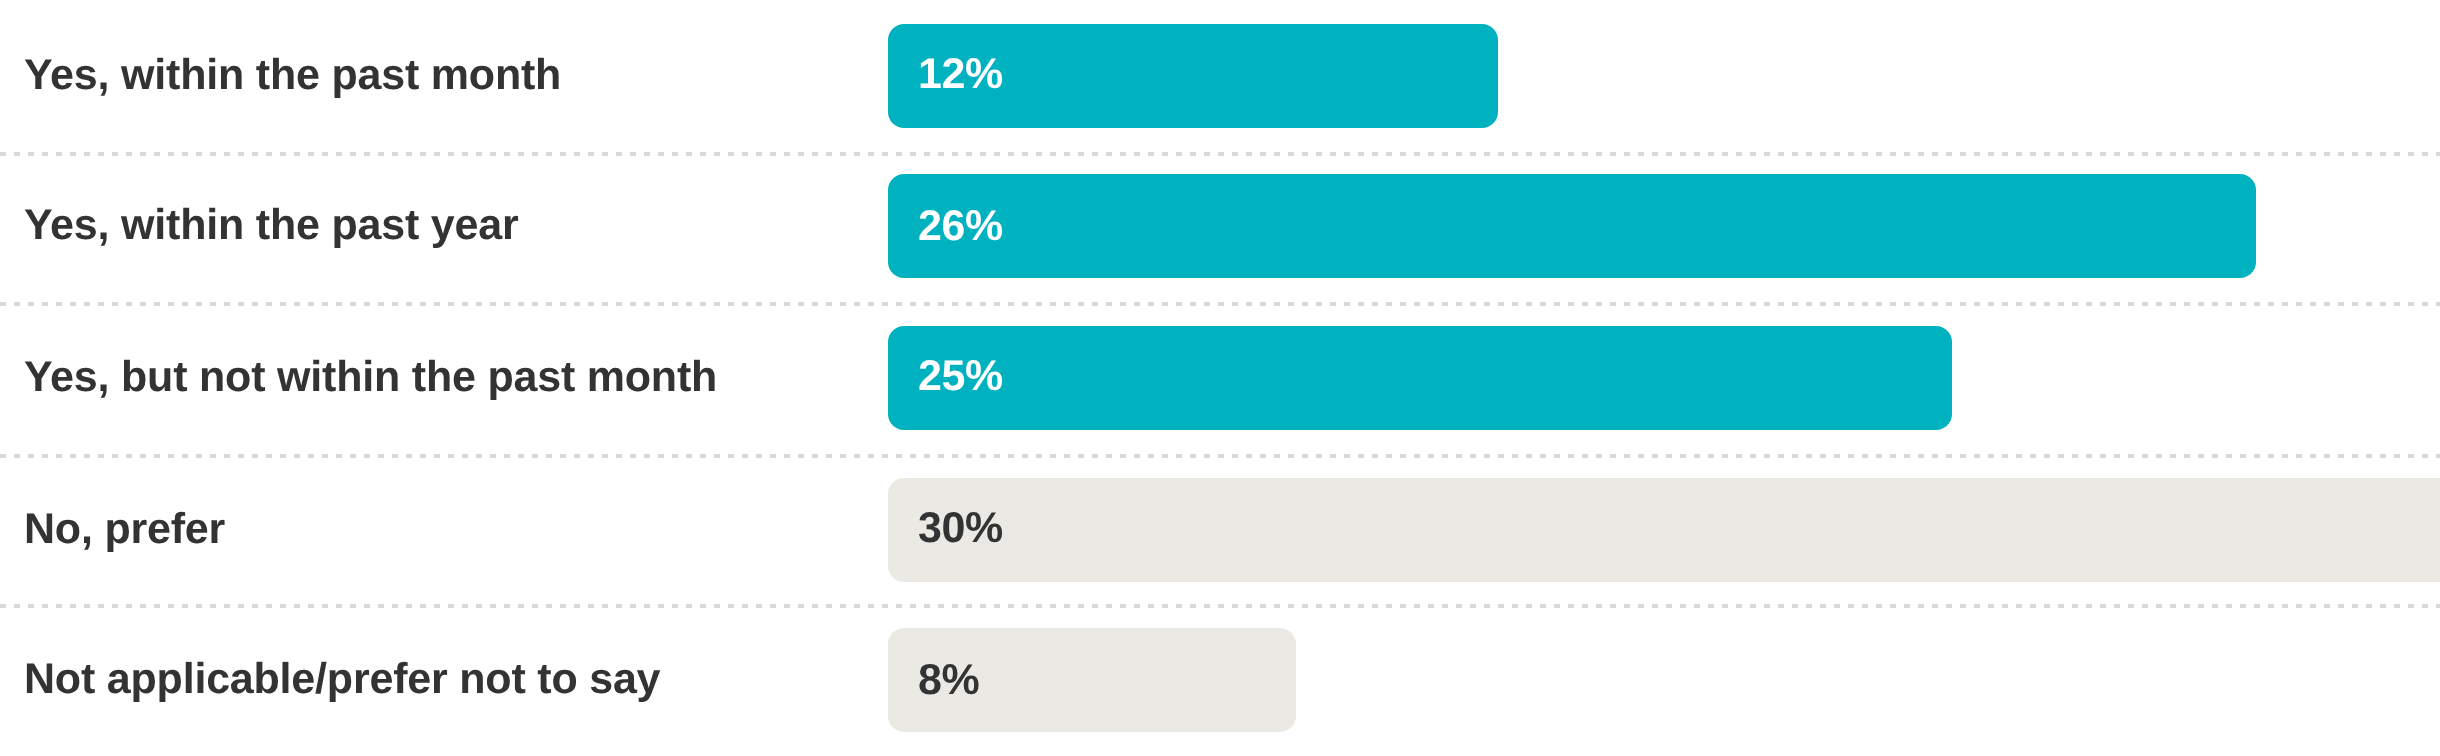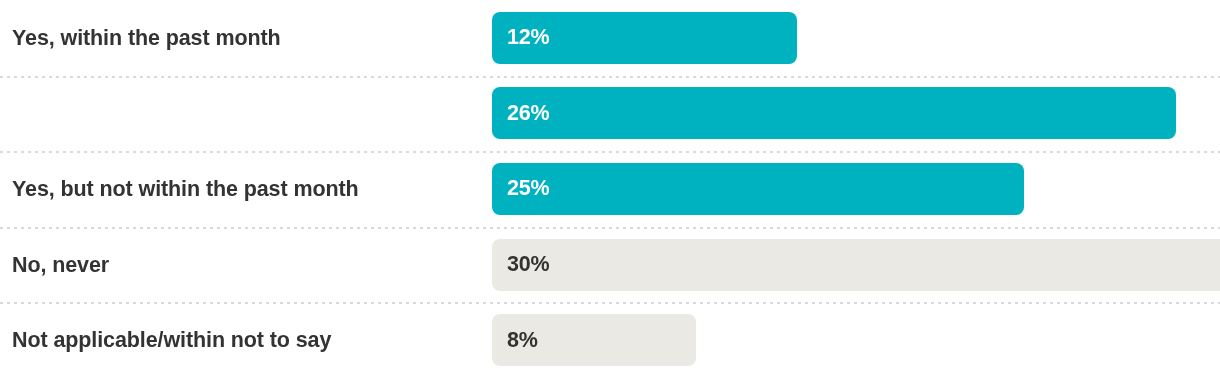--- a/index.html
+++ b/index.html
@@ -66,21 +66,20 @@
     transform: translateY(-50%);
     height: 52px;
   }
   .bar {
     height: 52px;
     border-radius: 8px;
     display: flex;
     align-items: center;
     box-sizing: border-box;
     padding-left: 15px;
-    margin-left: 48px;
   }
   .bar.teal {
     background: #00b2c0;
   }
   .bar.gray {
     background: #eae9e3;
   }
   .bar-value {
     font-size: 21.5px;
     font-weight: 700;
@@ -105,20 +104,21 @@
       <div class="bar-area">
         <div class="bar teal" style="width:305px">
           <span class="bar-value">12%</span>
         </div>
       </div>
     </div>
   </div>
 
   <div class="row">
     <div class="row-inner">
+      <div class="label">Yes, within the past year</div>
       <div class="bar-area">
         <div class="bar teal" style="width:684px">
           <span class="bar-value">26%</span>
         </div>
       </div>
     </div>
   </div>
 
   <div class="row">
     <div class="row-inner">
@@ -126,32 +126,32 @@
       <div class="bar-area">
         <div class="bar teal" style="width:532px">
           <span class="bar-value">25%</span>
         </div>
       </div>
     </div>
   </div>
 
   <div class="row">
     <div class="row-inner">
-      <div class="label">No, never</div>
+      <div class="label">No, prefer</div>
       <div class="bar-area">
         <div class="bar gray" style="width:879px">
           <span class="bar-value">30%</span>
         </div>
       </div>
     </div>
   </div>
 
   <div class="row">
     <div class="row-inner">
-      <div class="label">Not applicable/within not to say</div>
+      <div class="label">Not applicable/prefer not to say</div>
       <div class="bar-area">
         <div class="bar gray" style="width:204px">
           <span class="bar-value">8%</span>
         </div>
       </div>
     </div>
   </div>
 
 </div>
 

